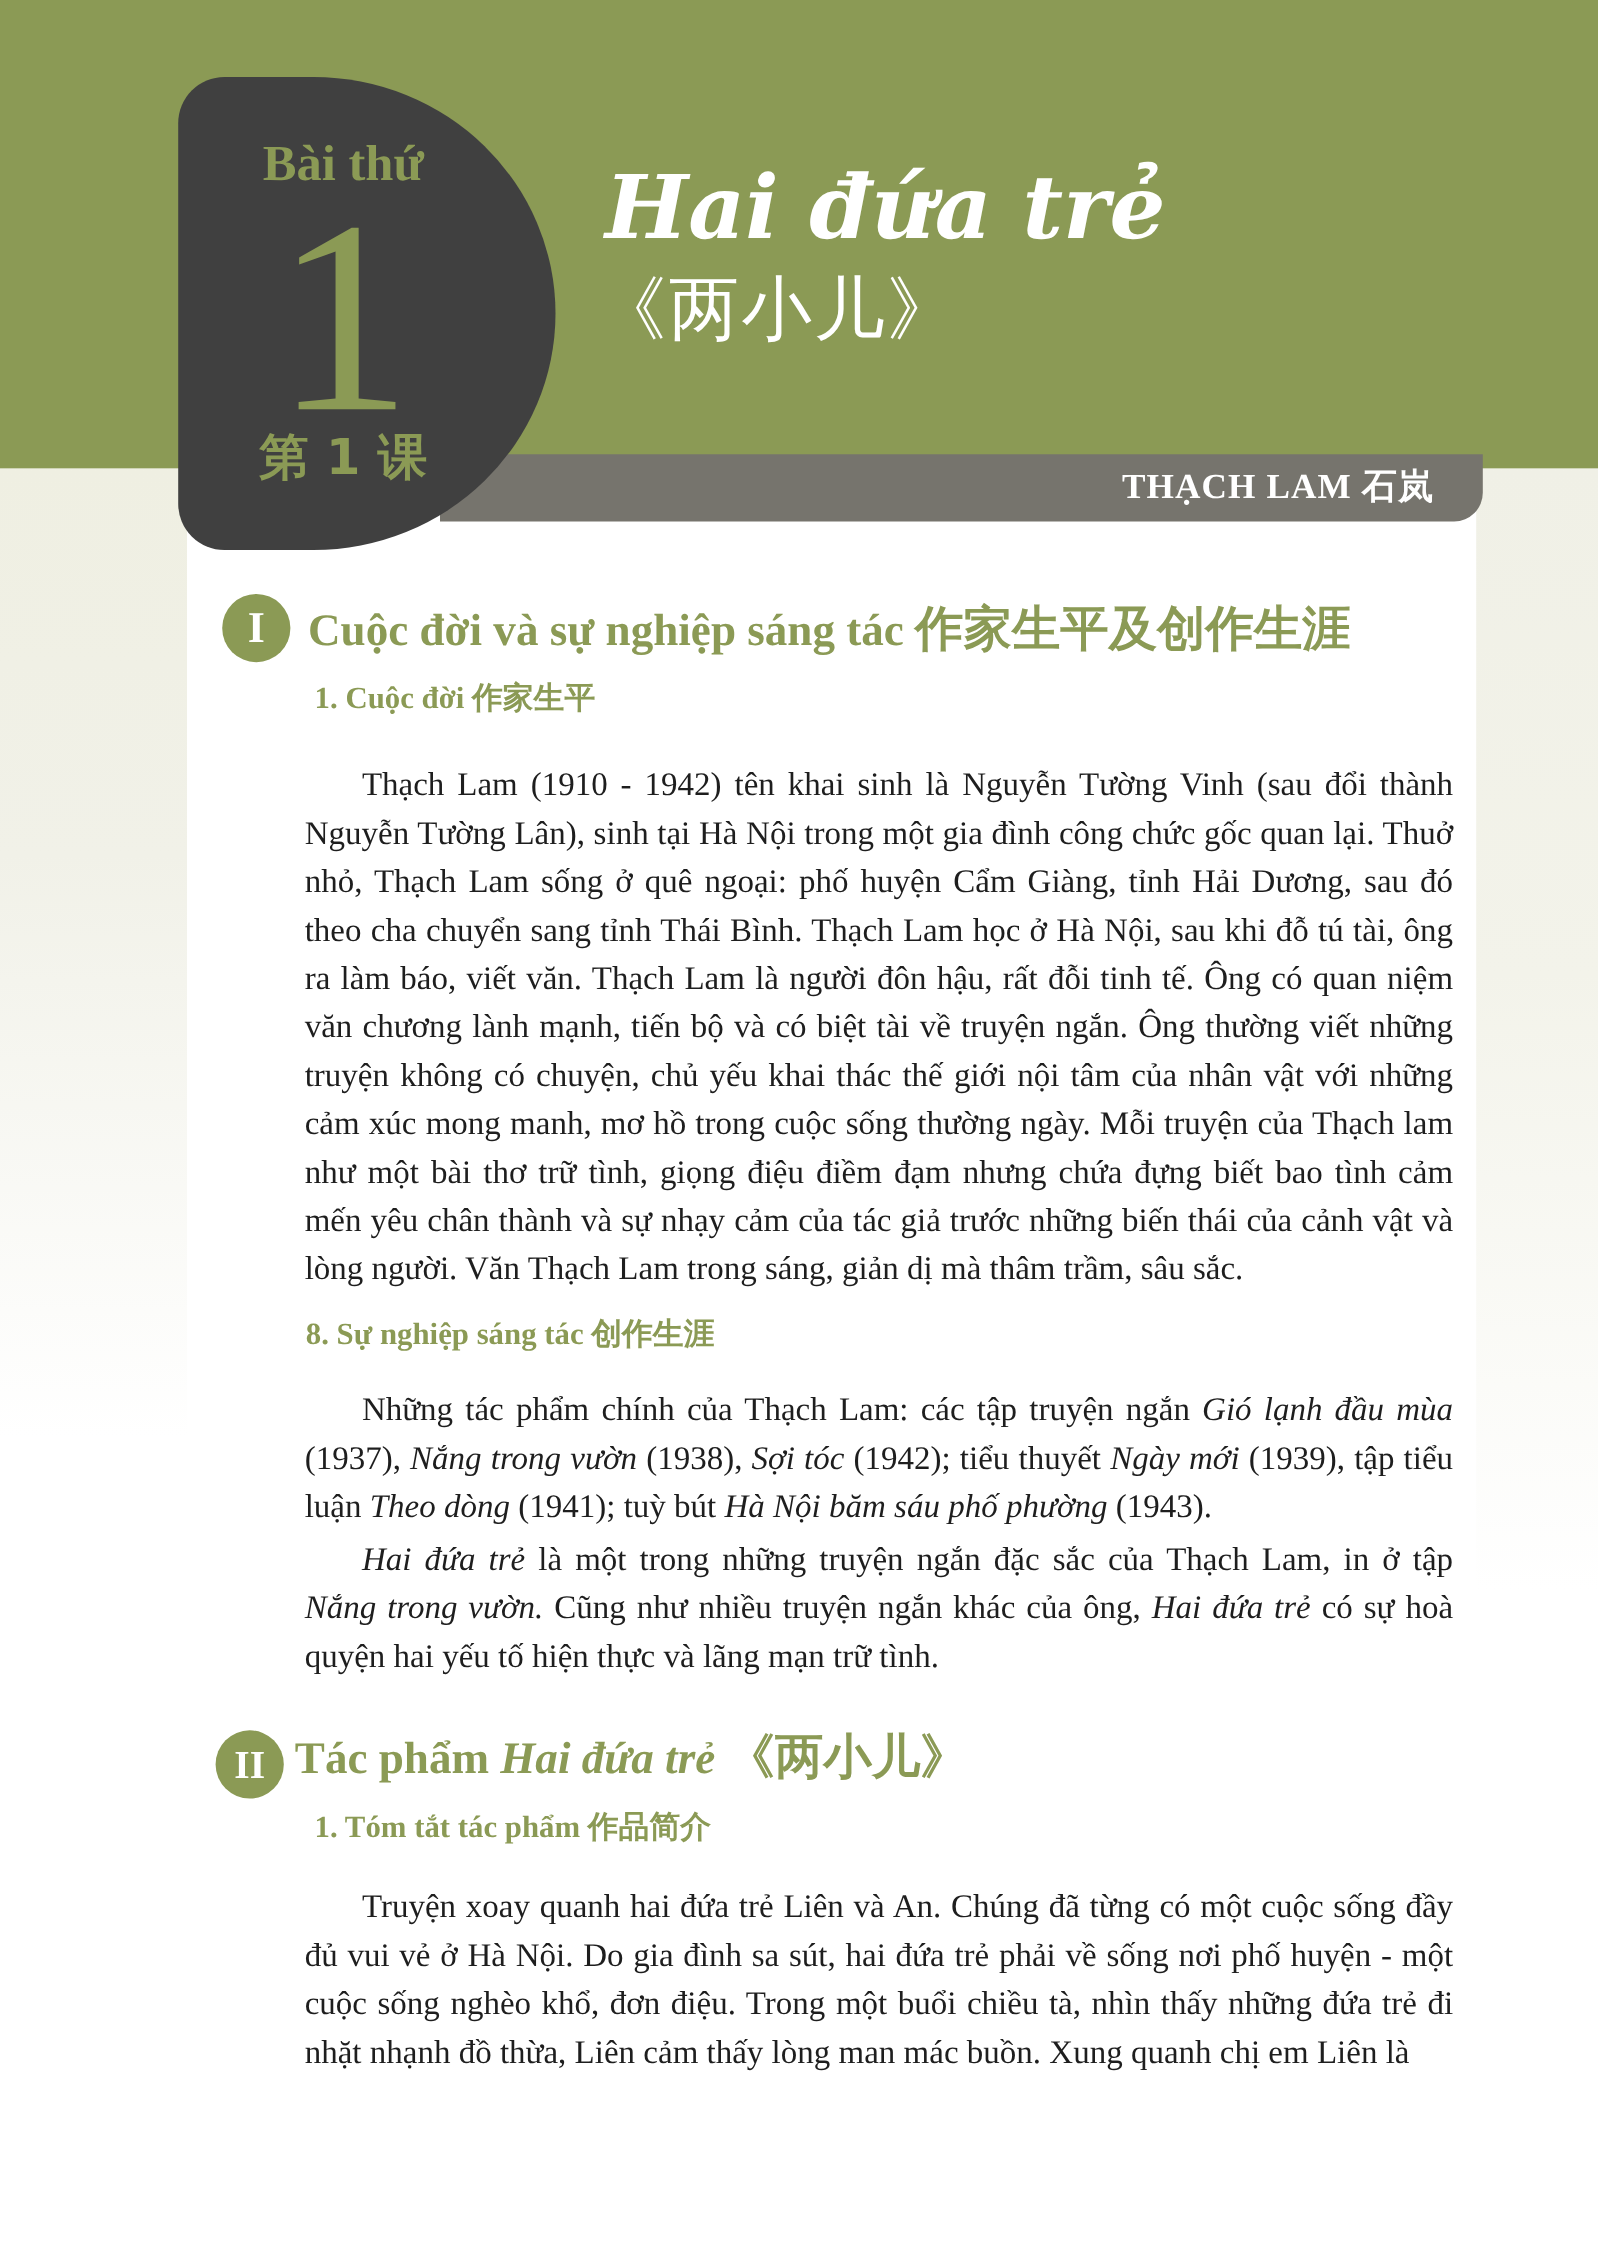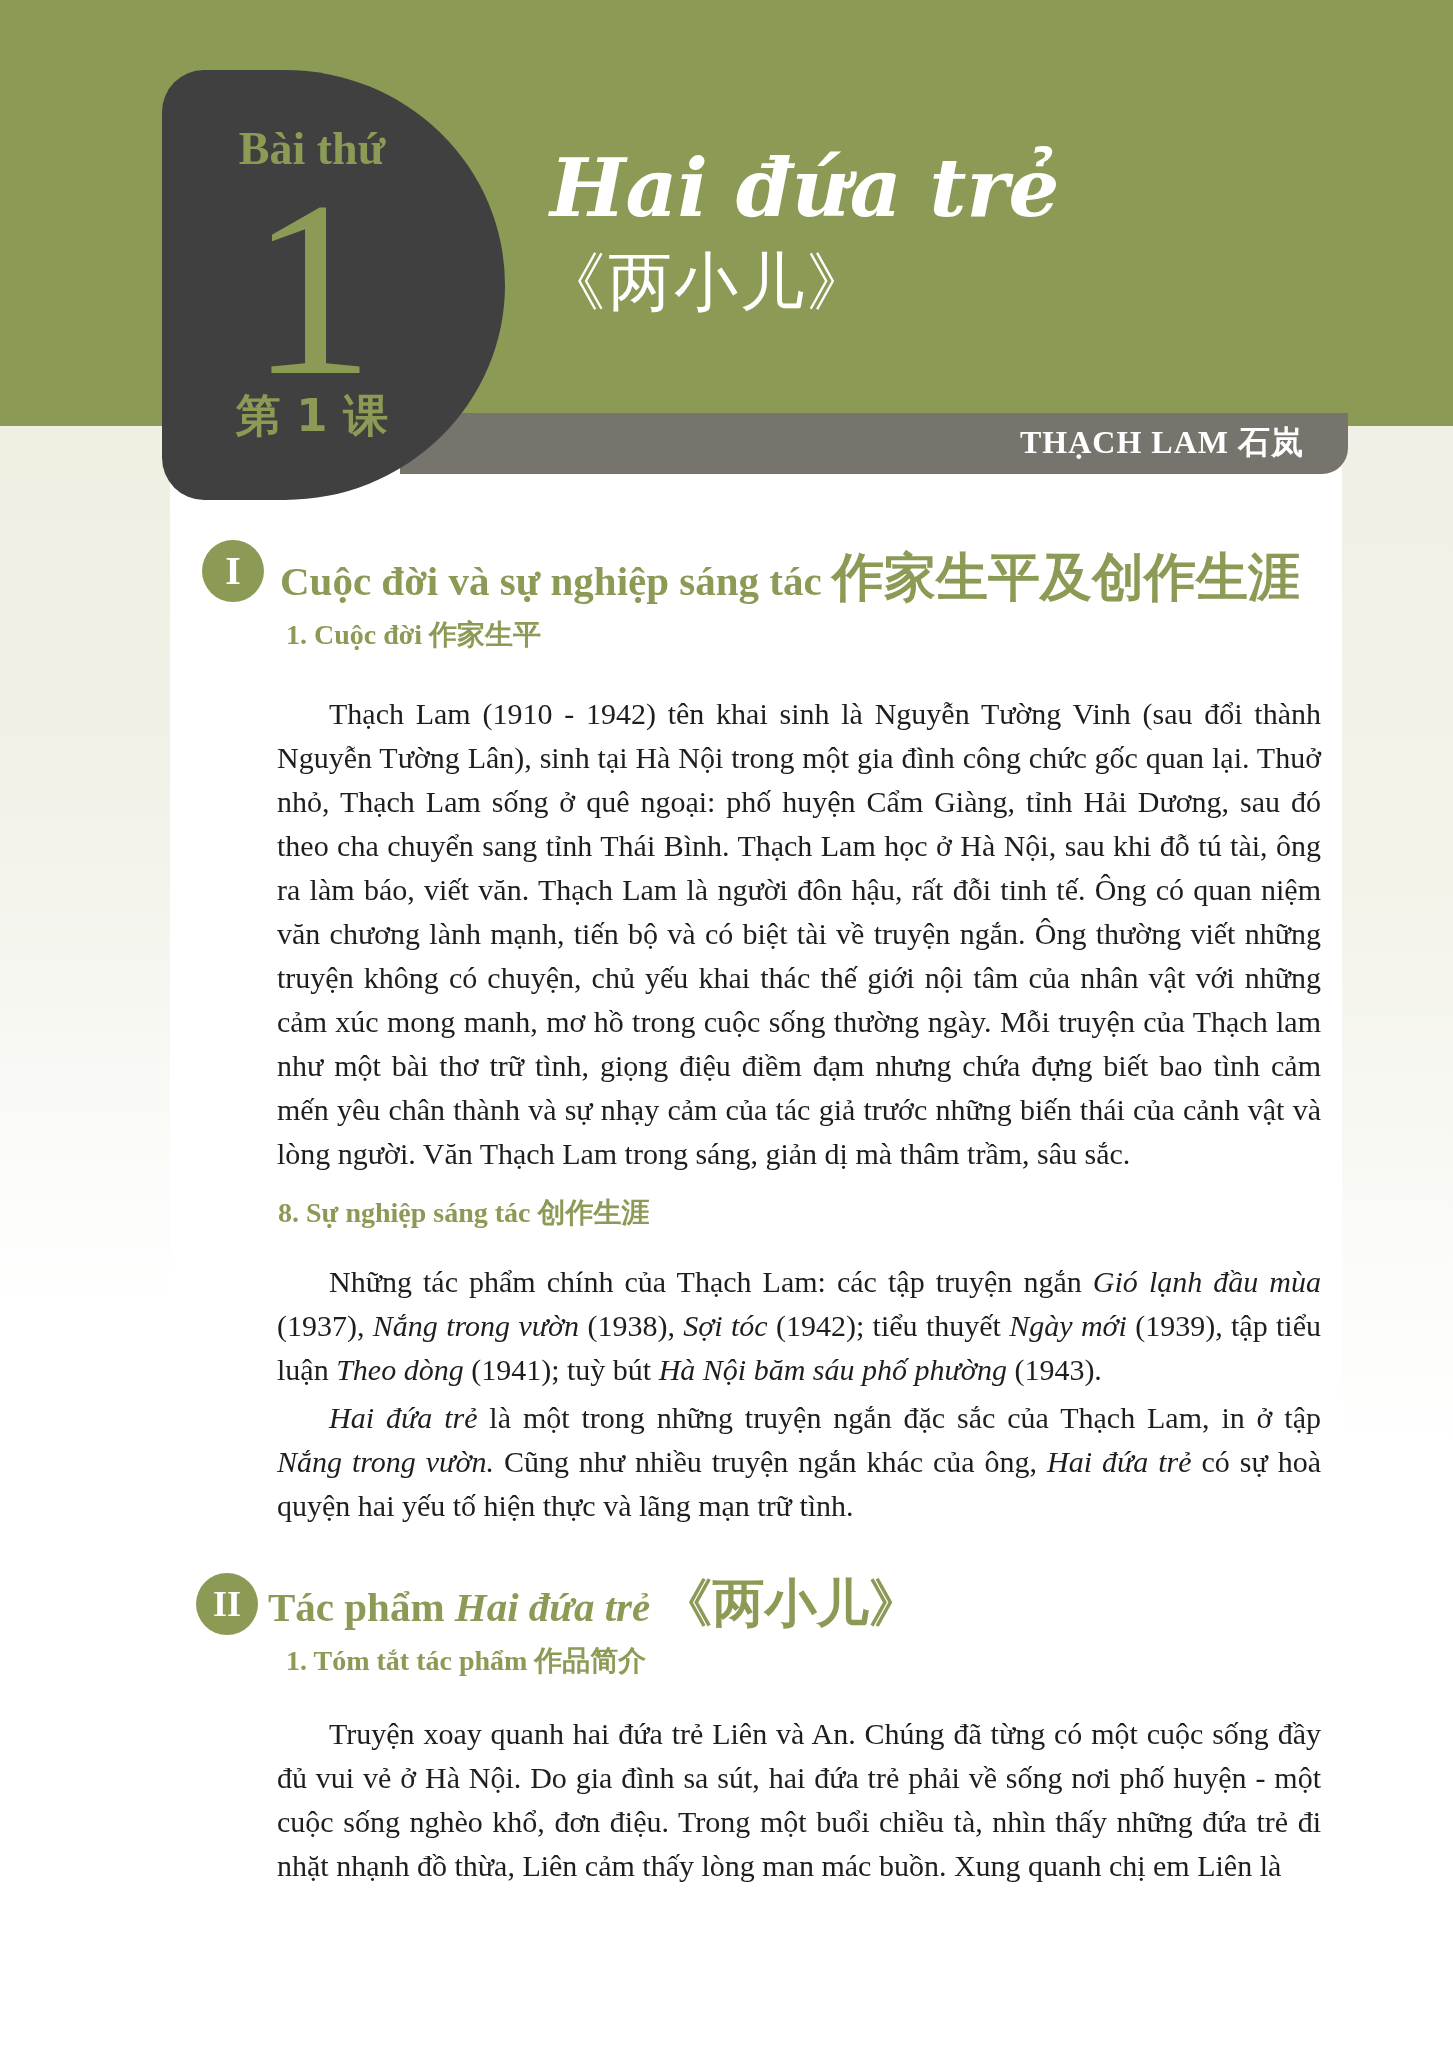--- a/index.html
+++ b/index.html
@@ -30,21 +30,21 @@
       font-family:"DejaVu Sans",sans-serif;letter-spacing:2px;}
 
   
   .sec-circle{position:absolute;width:62px;height:62px;border-radius:50%;background:#8b9a55;
       color:#ffffff;font-weight:bold;text-align:center;}
   .sec1-circle{left:202px;top:540px;font-size:40px;line-height:62px;}
   .sec2-circle{left:196px;top:1573px;font-size:36px;line-height:62px;}
   .sec-title{position:absolute;color:#8b9a55;font-weight:bold;font-size:41px;line-height:1.2;white-space:nowrap;}
   .sec1-title{left:280px;top:546px;}
   .sec2-title{left:268px;top:1572px;}
-  .sec-title .cjk{font-size:52px;}
+  .sec-title .cjk{font-size:44px;}
   .it{font-style:italic;}
   .cjk{font-family:"DejaVu Sans",sans-serif;}
   .sub-head{position:absolute;color:#8b9a55;font-weight:bold;font-size:28px;white-space:nowrap;}
   .sub1-1{left:286px;top:616px;}
   .sub1-2{left:278px;top:1194px;}
   .sub2-1{left:286px;top:1642px;}
 
   
   .para{position:absolute;left:277px;width:1044px;color:#1e1e1e;font-size:30px;line-height:44px;
       text-align:justify;text-indent:52px;margin:0;}

